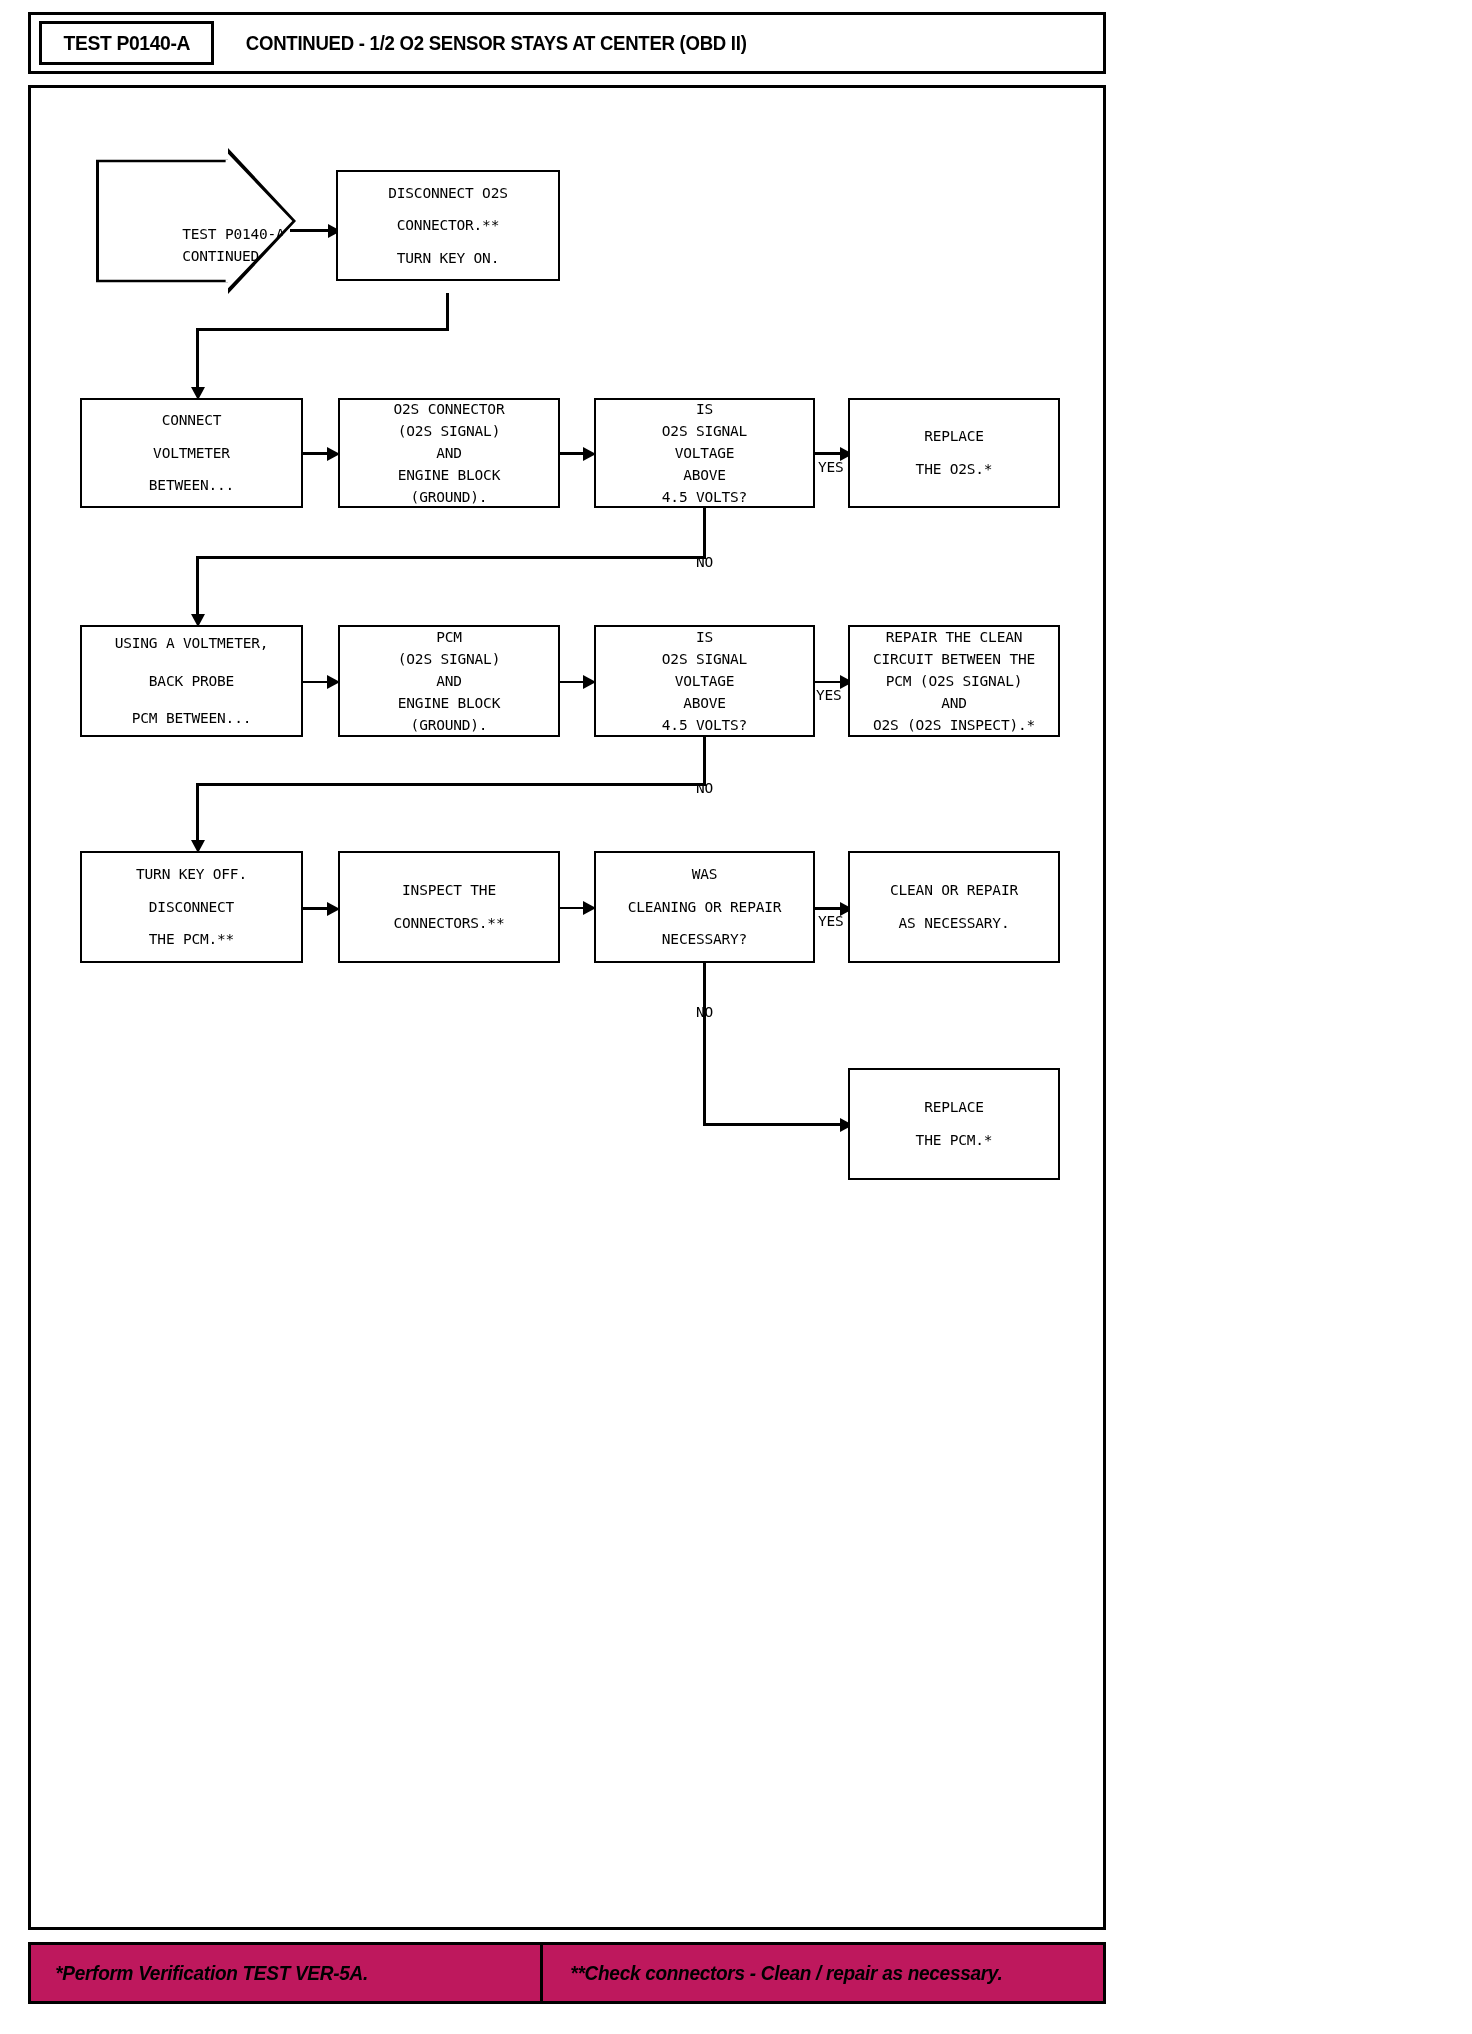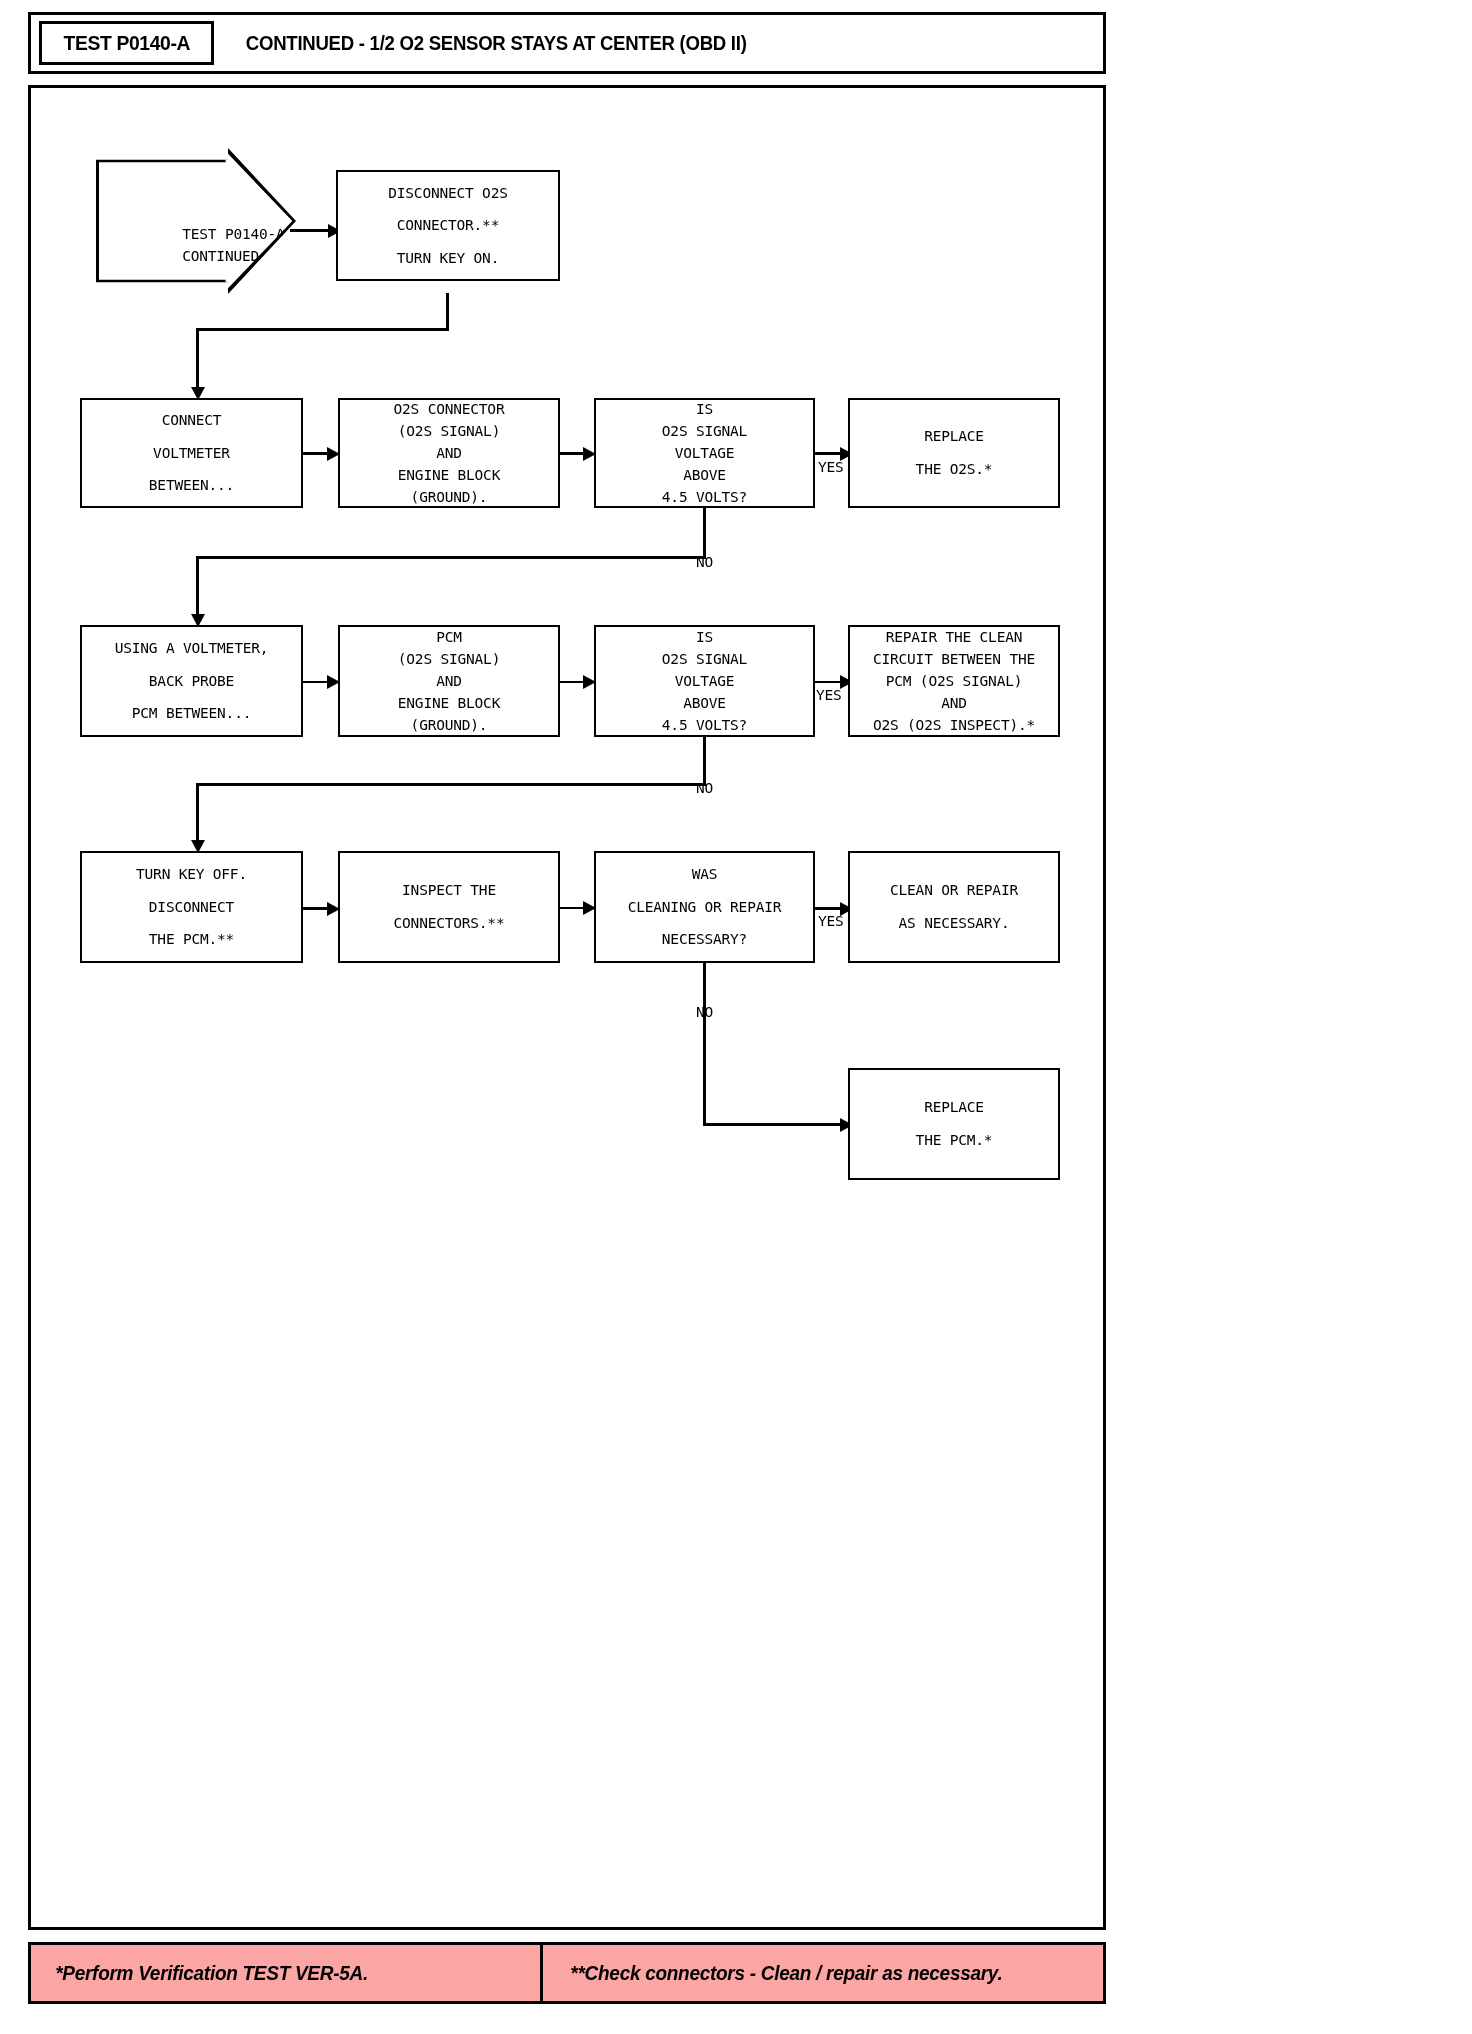--- a/index.html
+++ b/index.html
@@ -12,21 +12,21 @@
   .hdr-code{position:absolute;left:8px;top:6px;width:175px;height:44px;border:3px solid #000;box-sizing:border-box;
             display:flex;align-items:center;justify-content:center;}
   .hdr-code span{font-weight:bold;font-size:21px;font-style:normal;letter-spacing:-.4px;transform:scaleX(.92);}
   .hdr-title{position:absolute;left:196px;top:6px;height:44px;display:flex;align-items:center;}
   .hdr-title span{font-weight:bold;font-size:20px;letter-spacing:-.3px;transform:scaleX(.93);}
 
   
   .frame{position:absolute;left:0;top:73px;width:1078px;height:1845px;border:3px solid #000;box-sizing:border-box;background:#fff;}
 
   
-  .ftr{position:absolute;left:0;top:1930px;width:1078px;height:62px;border:3px solid #000;background:#fca5a5;box-sizing:border-box;display:flex;}
+  .ftr{position:absolute;left:0;top:1930px;width:1078px;height:62px;border:3px solid #000;background:#be185d;box-sizing:border-box;display:flex;}
   .ftr-cell{flex:0 0 auto;display:flex;align-items:center;height:100%;box-sizing:border-box;}
   .ftr-left{width:512px;padding-left:16px;border-right:3px solid #000;}
   .ftr-right{flex:1;padding-left:16px;}
   .ftr-cell span{font-weight:bold;font-style:italic;font-size:20px;letter-spacing:-.3px;transform:scaleX(.95);}
 
   
   .canvas{position:absolute;left:0;top:73px;width:1078px;height:1845px;}
 
   .node{position:absolute;box-sizing:border-box;border:2.5px solid #000;background:#fff;
         display:flex;flex-direction:column;align-items:center;justify-content:center;
@@ -130,21 +130,21 @@
       <span class="ln">REPLACE</span>
       <span class="ln">THE O2S.*</span>
     </div>
 
     <span class="lbl" style="left:668px; top:435px;">NO</span>
     <div class="ln-v" style="left:675px; top:421px; height:52px;"></div>
     <div class="ln-h" style="left:168px; top:471px; width:510px;"></div>
     <div class="ln-v" style="left:168px; top:471px; height:65px;"></div>
     <div class="ah-d" style="left:162.5px; top:529px;"></div>
 
-    <div class="node gap" style="left:52px; top:540px; width:223px; height:112px;">
+    <div class="node gap" style="left:52px; top:540px; width:223px; height:112px;justify-content:space-between;">
       <span class="ln">USING A VOLTMETER,</span>
       <span class="ln">BACK PROBE</span>
       <span class="ln">PCM BETWEEN...</span>
     </div>
 
     <div class="ln-h thin" style="left:275px; top:596px; width:33px;"></div>
     <div class="ah-r" style="left:299px; top:590px;"></div>
 
     <div class="node" style="left:310px; top:540px; width:222px; height:112px;">
       <span class="ln">PCM</span>

